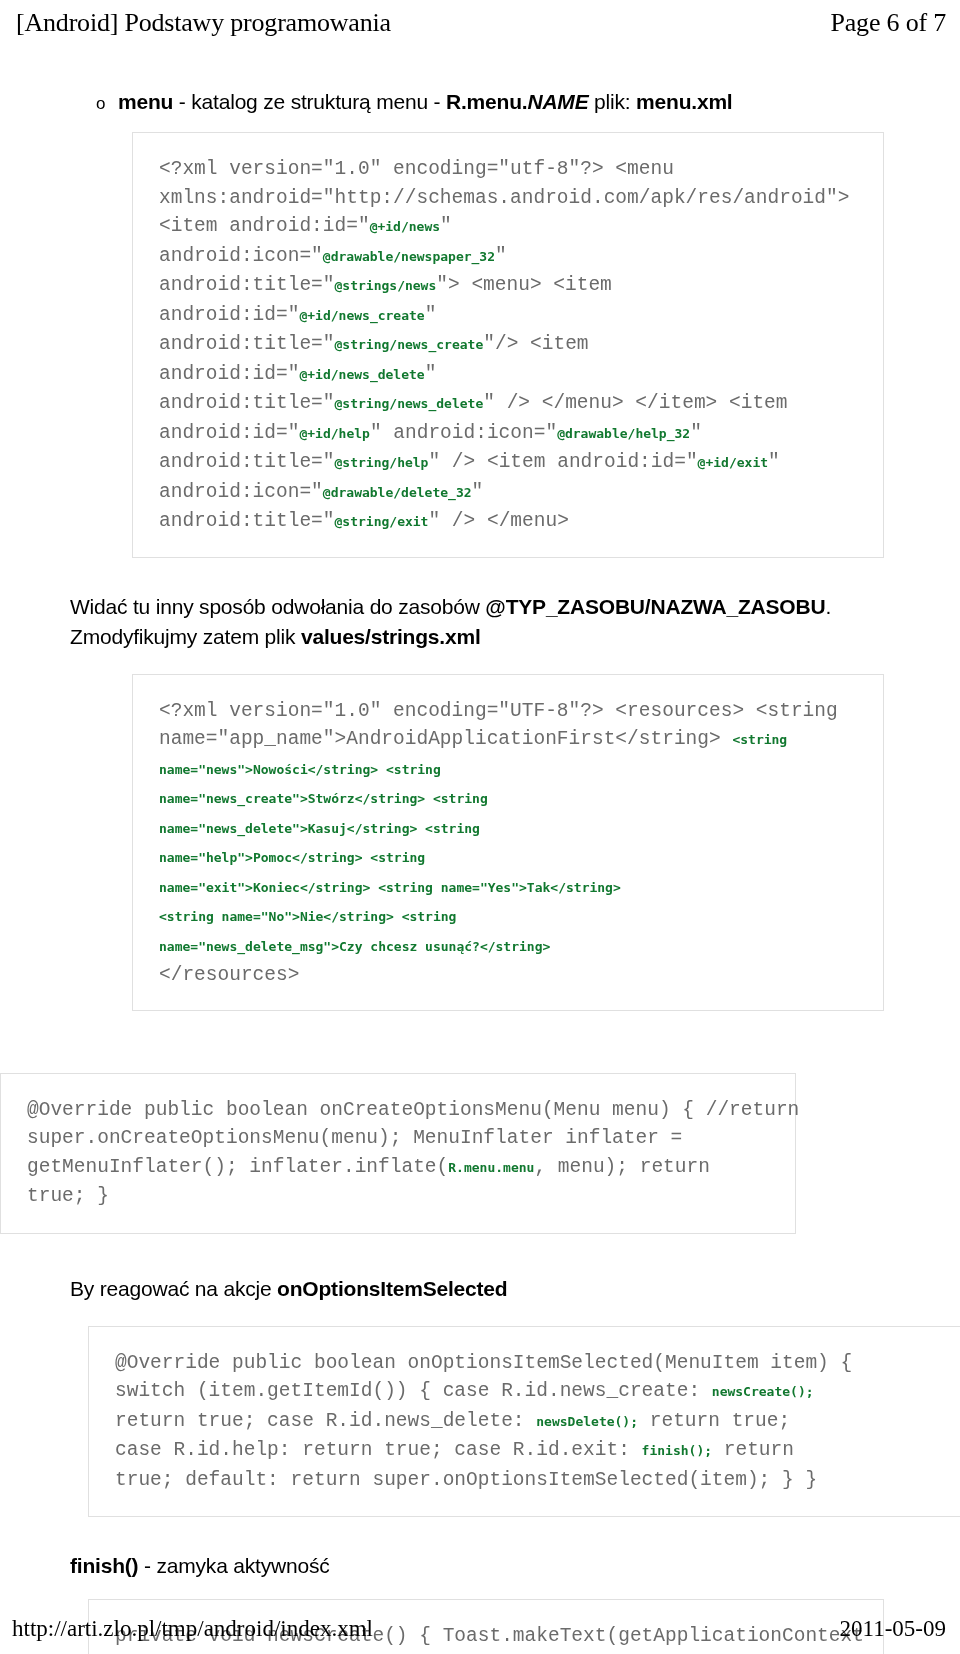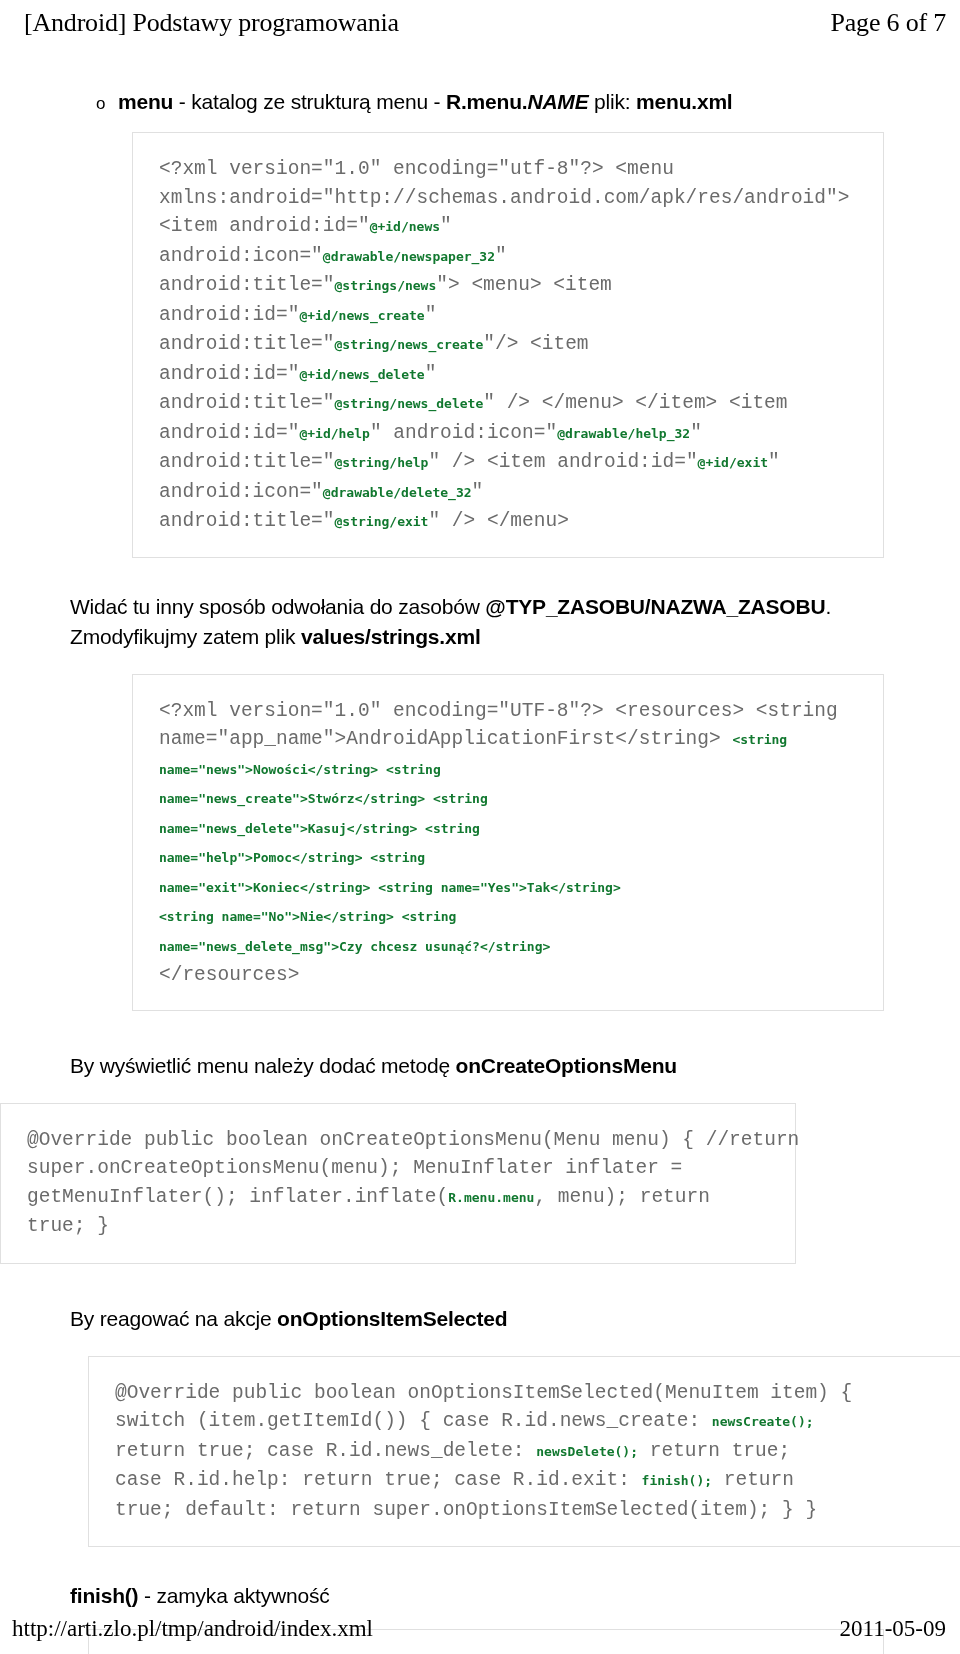--- a/index.html
+++ b/index.html
@@ -20,21 +20,21 @@
     position: relative;
     width: 960px;
     height: 1654px;
     box-sizing: border-box;
   }
 
   
   .run-head {
     position: absolute;
     top: 8px;
-    left: 24px;
+    left: 16px;
     right: 14px;
     display: flex;
     justify-content: space-between;
     align-items: flex-start;
     font-family: "Liberation Serif", serif;
     font-size: 26px;
     line-height: 30px;
     color: #000;
     white-space: nowrap;
   }
@@ -194,21 +194,20 @@
 name="news_delete"&gt;Kasuj&lt;/string&gt; &lt;string
 name="help"&gt;Pomoc&lt;/string&gt; &lt;string
 name="exit"&gt;Koniec&lt;/string&gt; &lt;string name="Yes"&gt;Tak&lt;/string&gt;
 &lt;string name="No"&gt;Nie&lt;/string&gt; &lt;string
 name="news_delete_msg"&gt;Czy chcesz usunąć?&lt;/string&gt;</span><span>
 &lt;/resources&gt;</span></pre>
     </div>
 
     <div class="gap-40"></div>
 
-    <p class="caption"><span>By wyświetlić menu należy dodać metodę </span><span class="b">onCreateOptionsMenu</span></p>
 
     <div class="gap-22"></div>
 
     <div class="code-wrap w3">
       <pre class="code"><span>@Override public boolean onCreateOptionsMenu(Menu menu) { //return
 super.onCreateOptionsMenu(menu); MenuInflater inflater =
 getMenuInflater(); inflater.inflate(</span><span class="g">R.menu.menu</span><span>, menu); return
 true; }</span></pre>
     </div>
 

